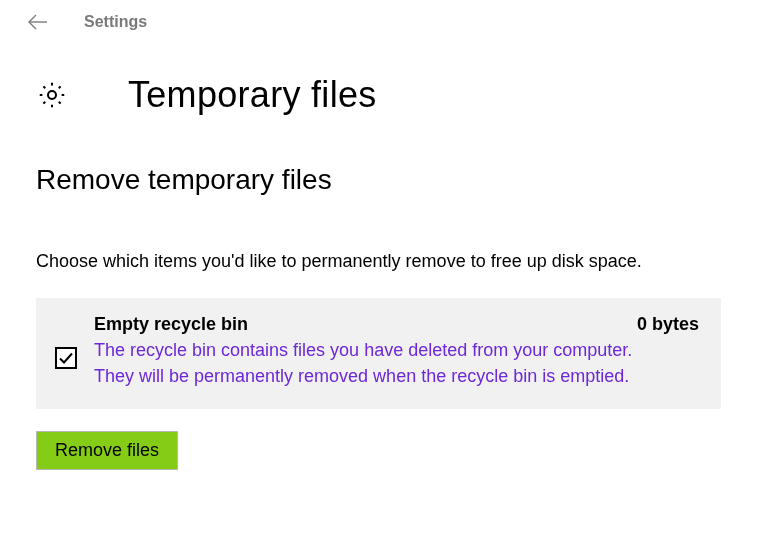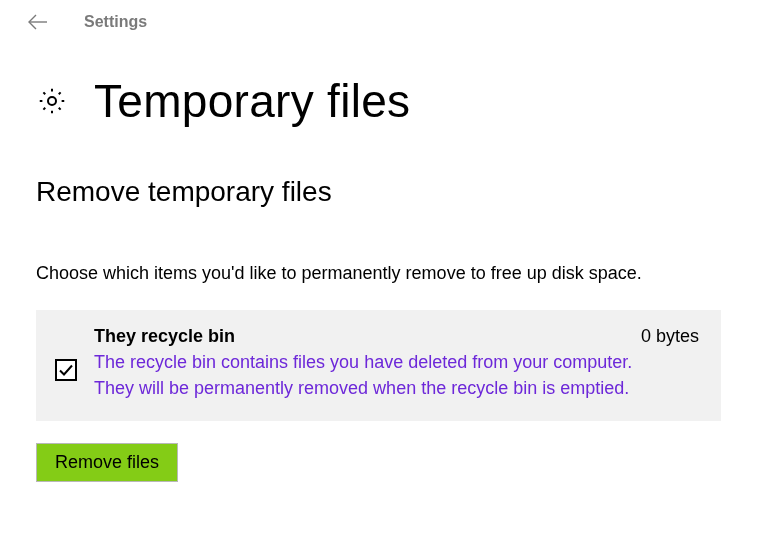--- a/index.html
+++ b/index.html
@@ -39,23 +39,24 @@
       padding: 30px 20px 0 36px;
     }
     .gear-icon {
       width: 32px;
       height: 32px;
       display: flex;
       align-items: center;
       justify-content: center;
     }
     .page-title {
-      font-size: 46px;
+      font-size: 36px;
       font-weight: 400;
       letter-spacing: 0.3px;
+      margin-left: 34px;
     }
     .content {
       padding: 48px 36px 0 36px;
     }
     .section-heading {
       font-size: 28px;
       font-weight: 400;
     }
     .section-desc {
       margin-top: 52px;
@@ -97,21 +98,21 @@
       display: flex;
       justify-content: space-between;
       align-items: baseline;
     }
     .item-title {
       font-size: 18px;
       font-weight: 700;
     }
     .item-size {
       font-size: 18px;
-      font-weight: 400;
+      font-weight: 700;
       white-space: nowrap;
     }
     .item-desc {
       font-size: 18px;
       line-height: 1.45;
       color: #6d28d9;
       margin-top: 2px;
       max-width: 540px;
     }
     .remove-btn {
@@ -155,21 +156,21 @@
   <div class="item-card">
     <div class="checkbox-wrap">
       <div class="checkbox-box">
         <svg width="16" height="16" viewBox="0 0 16 16" fill="none" stroke-width="2">
           <polyline points="2,8.5 6,12.5 14,3.5"></polyline>
         </svg>
       </div>
     </div>
     <div class="item-body">
       <div class="item-head">
-        <span class="item-title">They recycle bin</span>
+        <span class="item-title">Empty recycle bin</span>
         <span class="item-size">0 bytes</span>
       </div>
       <p class="item-desc">The recycle bin contains files you have deleted from your computer. They will be permanently removed when the recycle bin is emptied.</p>
     </div>
   </div>
 
   <button class="remove-btn">Remove files</button>
 </div>
 
 </body></html>

